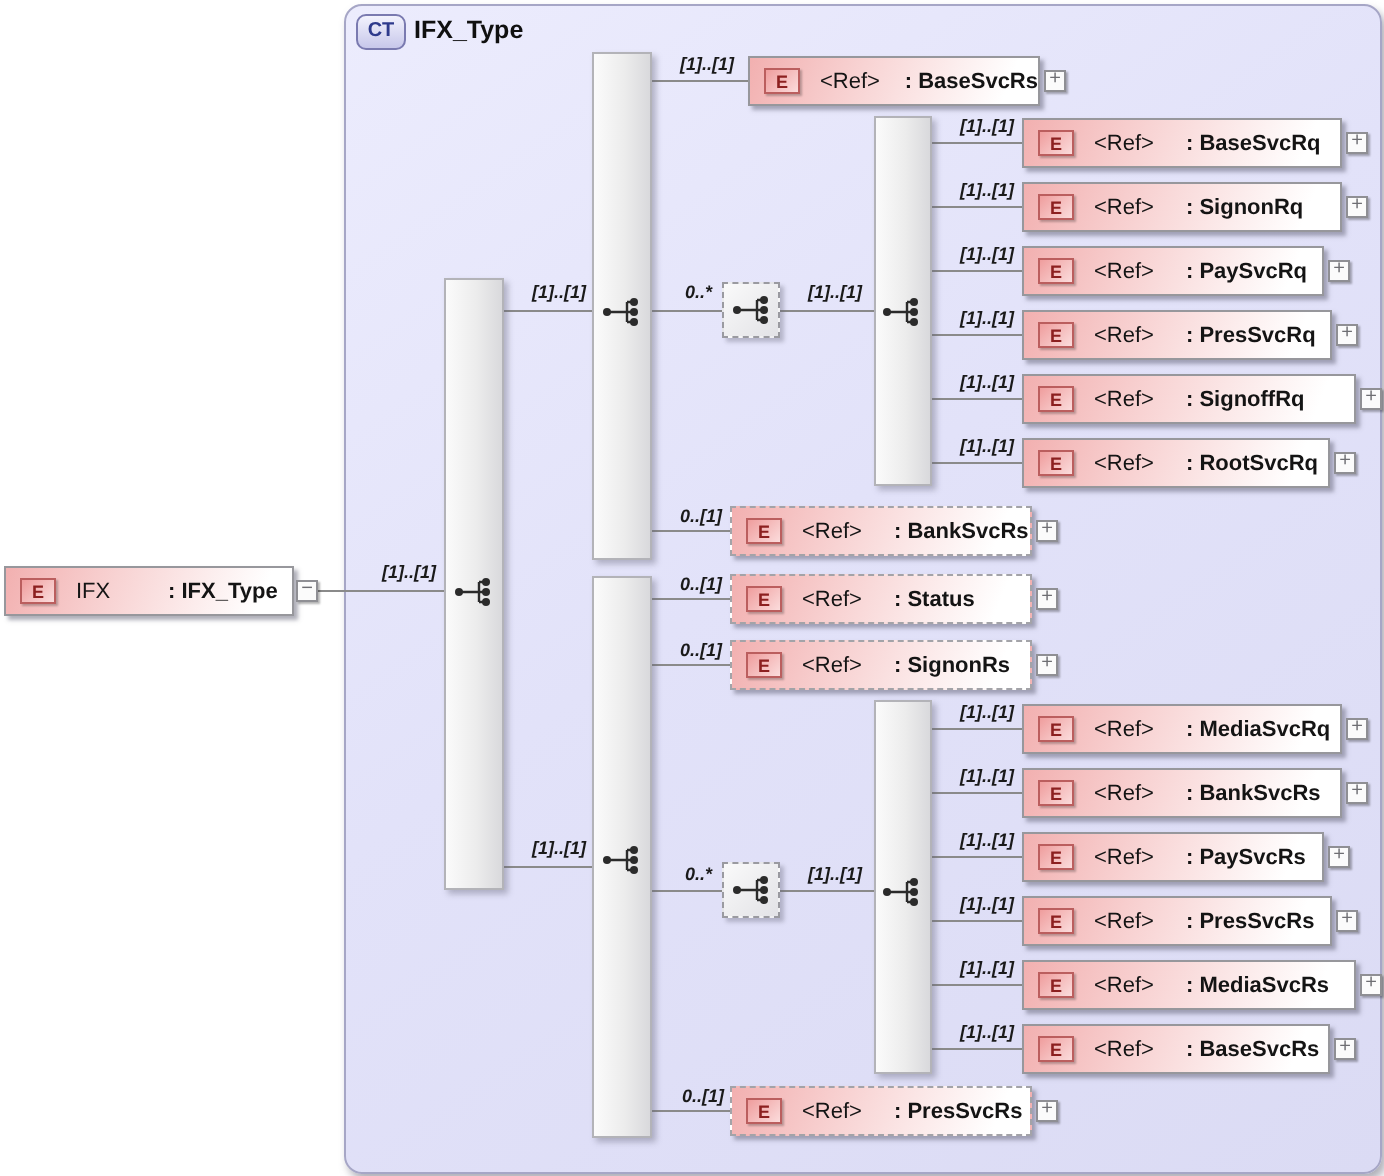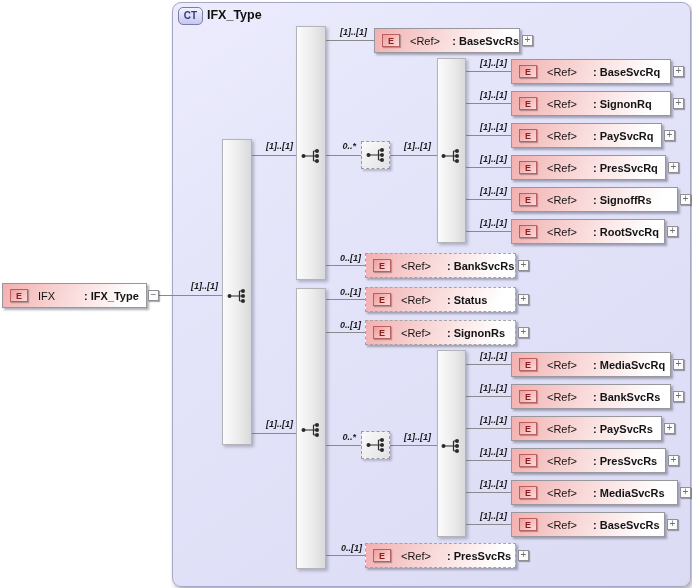--- a/index.html
+++ b/index.html
@@ -204,21 +204,21 @@
   <div class="ebox" style="left:511px;top:155px;width:155px">
     <span class="eicon">E</span>
     <span class="ename">&lt;Ref&gt;</span>
     <span class="etype">: PresSvcRq</span>
   </div>
   <div class="togglebox" style="left:668px;top:162px">+</div>
 
   <div class="ebox" style="left:511px;top:187px;width:167px">
     <span class="eicon">E</span>
     <span class="ename">&lt;Ref&gt;</span>
-    <span class="etype">: SignoffRs</span>
+    <span class="etype">: SignoffRq</span>
   </div>
   <div class="togglebox" style="left:680px;top:194px">+</div>
 
   <div class="ebox" style="left:511px;top:219px;width:154px">
     <span class="eicon">E</span>
     <span class="ename">&lt;Ref&gt;</span>
     <span class="etype">: RootSvcRq</span>
   </div>
   <div class="togglebox" style="left:667px;top:226px">+</div>
 

